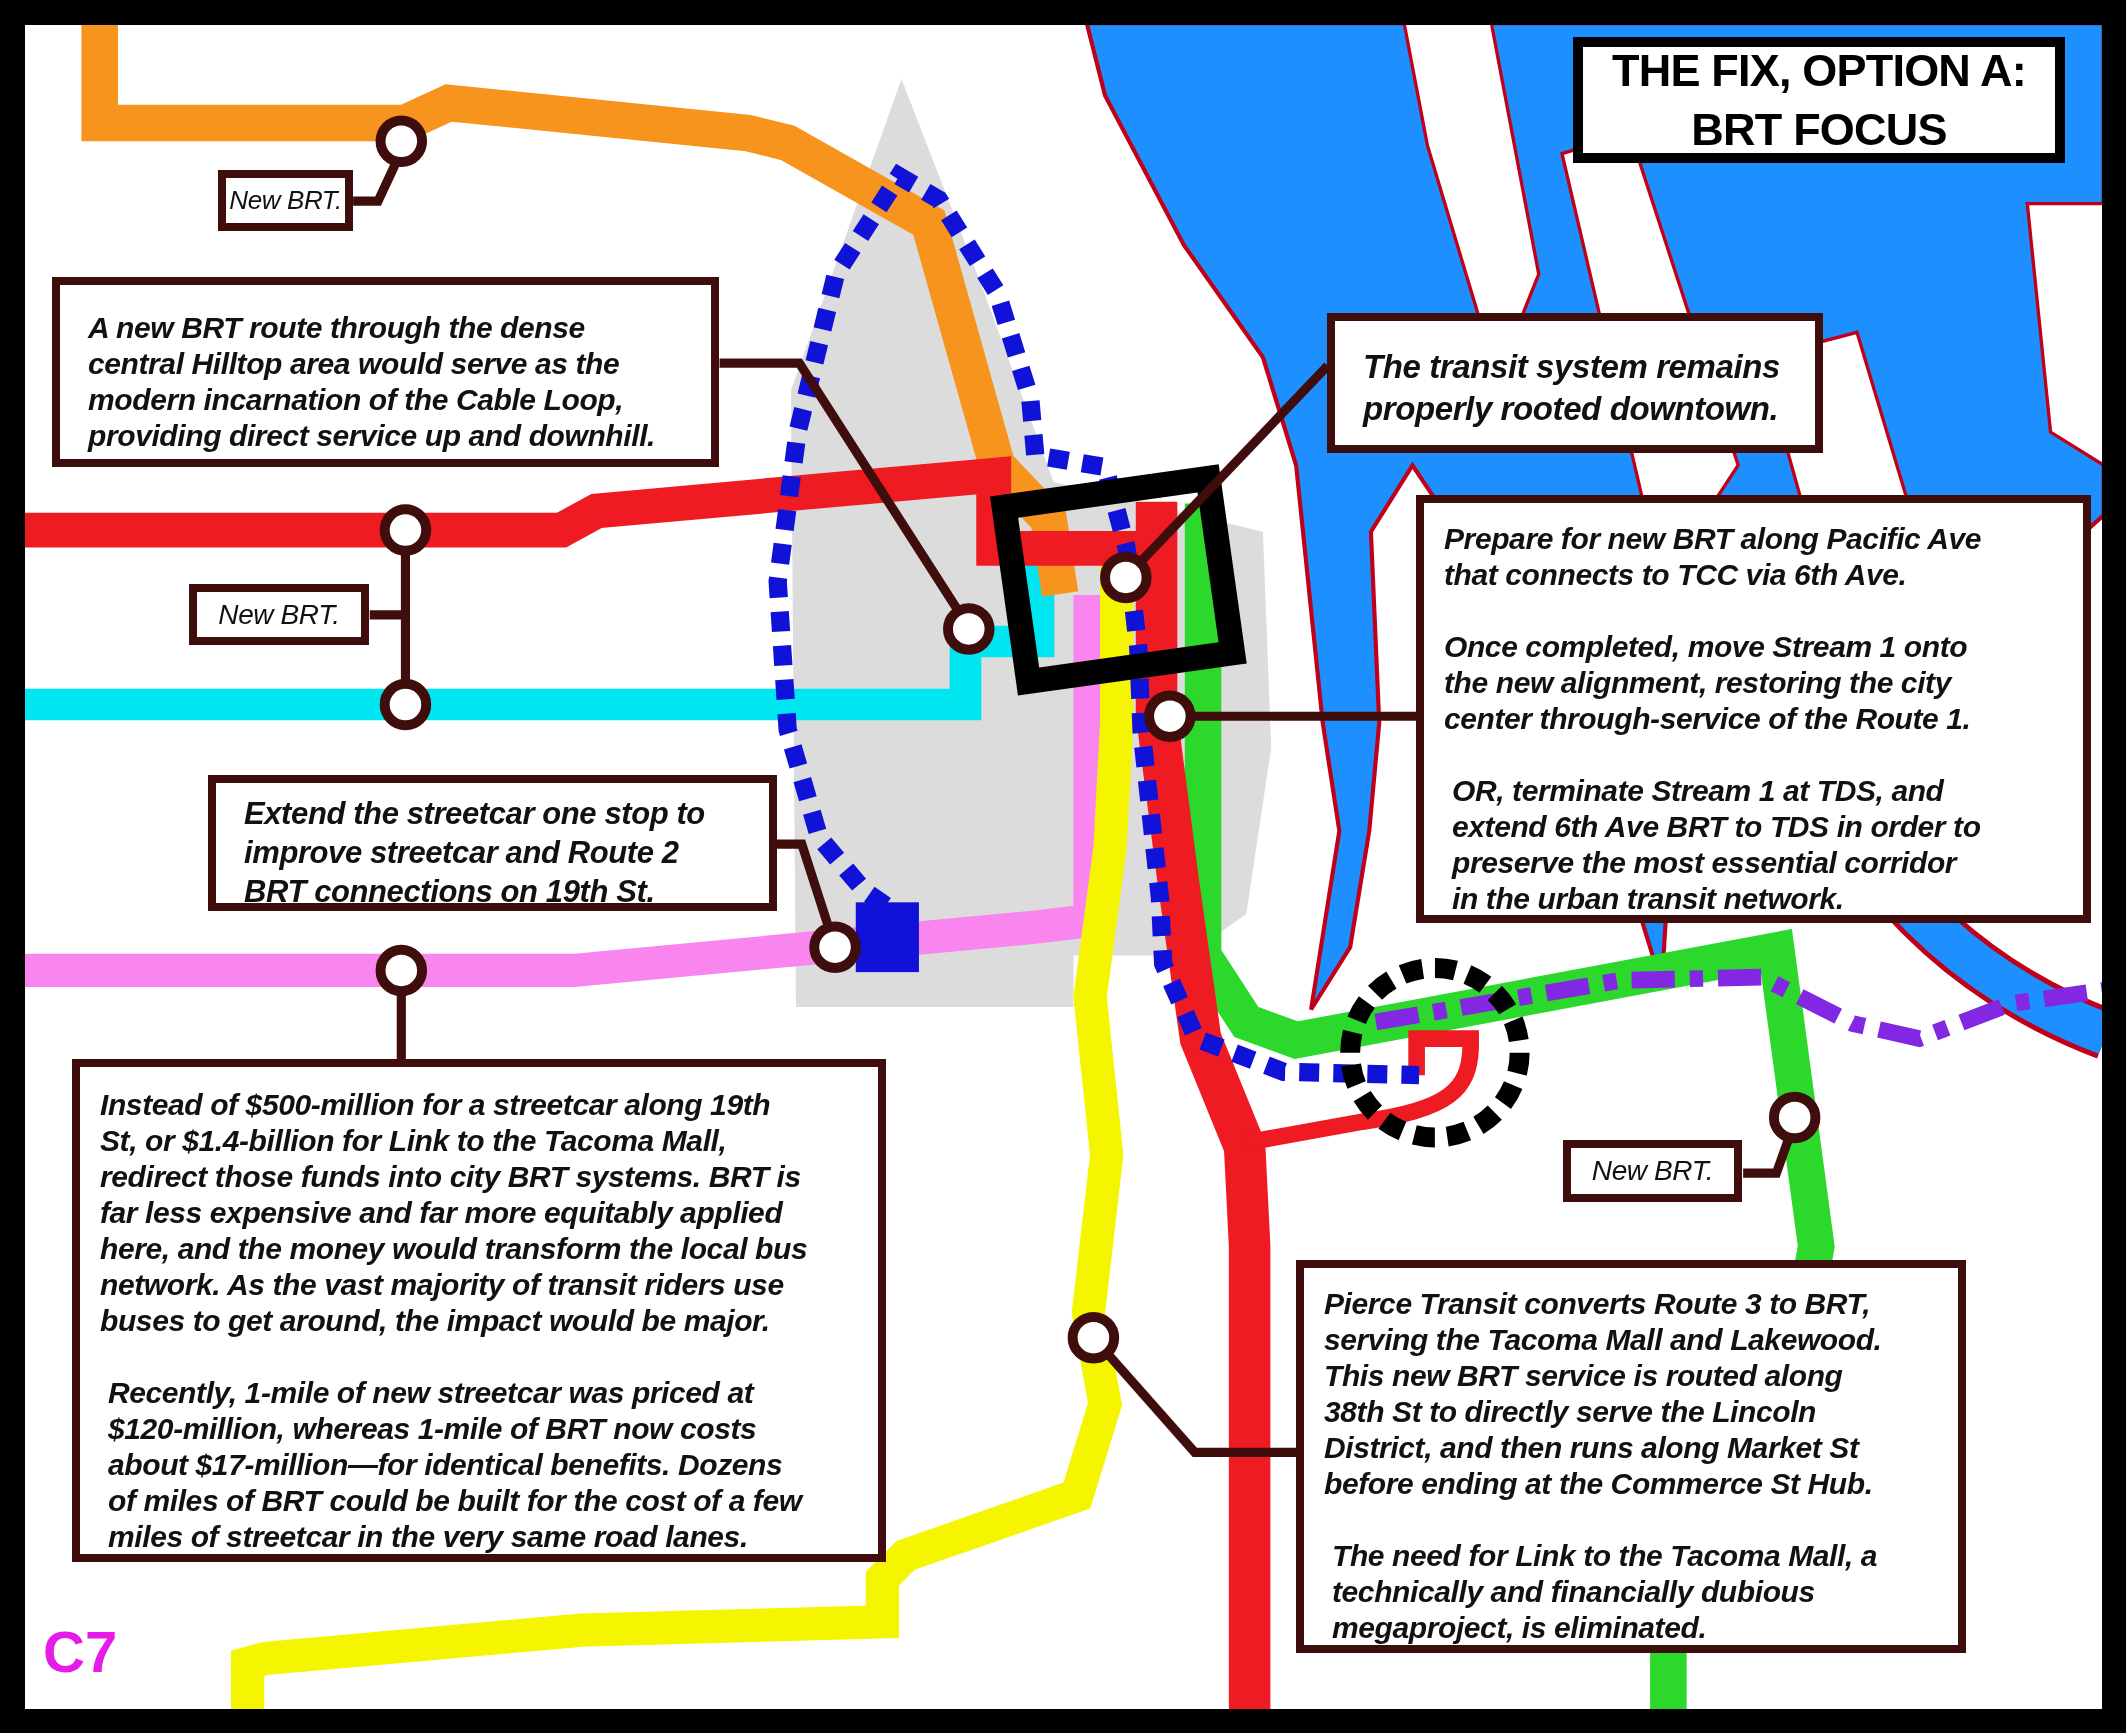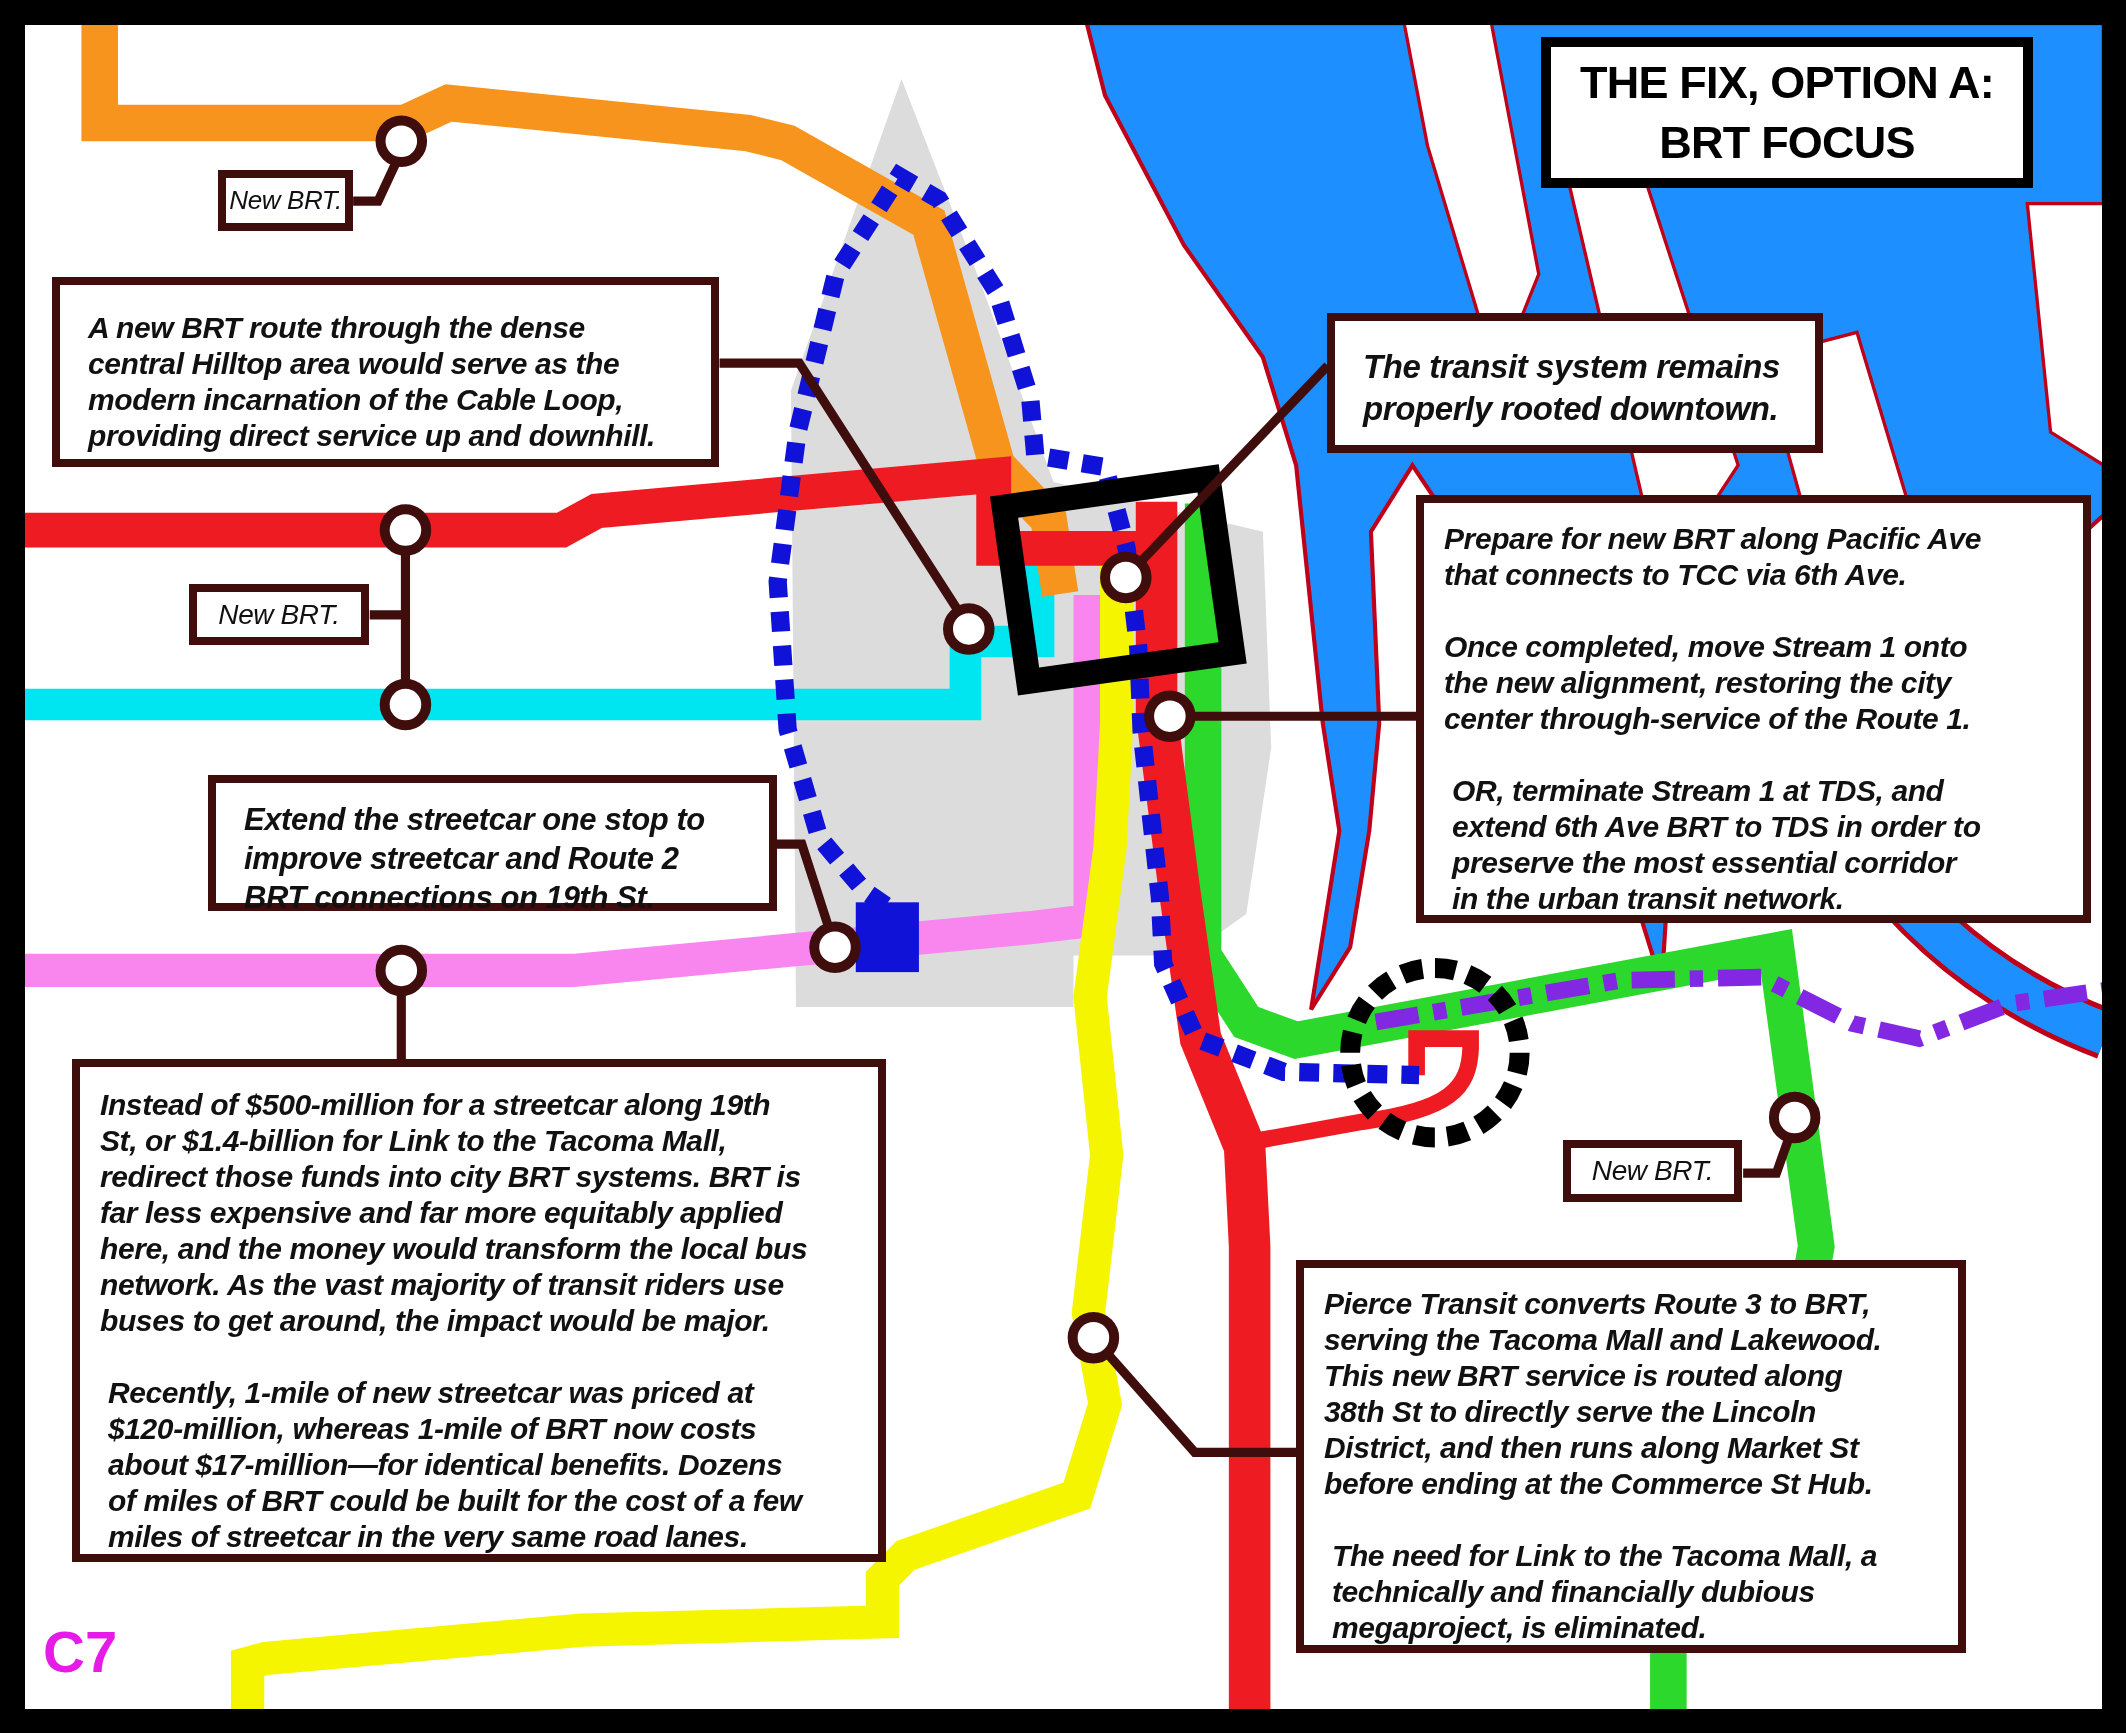--- a/index.html
+++ b/index.html
@@ -12,21 +12,21 @@
            padding:16.6px 20px;letter-spacing:-0.4px;}
   .callout p{margin:0 0 36px 0;white-space:pre-line;}
   .callout p:last-child{margin:8px;}
   .label-box{display:flex;align-items:center;justify-content:center;font-style:italic;font-weight:normal;
              color:#111;font-size:26px;letter-spacing:-0.4px;}
   .title-box{border:10px solid #000;display:flex;align-items:center;justify-content:center;text-align:center;
              font-weight:bold;color:#000;font-size:45px;line-height:1.32;letter-spacing:-0.8px;
              white-space:pre-line;z-index:30;}
   .page-label{position:absolute;font-weight:bold;font-size:58px;color:var(--page-label-color);z-index:45;}
   .t-transit{font-size:33px;line-height:1.3;}
-  .t-extend{font-size:31px;line-height:1.25;padding:10px 20px;}
+  .t-extend{font-size:31px;line-height:1.25;padding:4px 20px;}
 </style>
 </head>
 <body>
 
 <div class="stage">
 
 <svg width="2127" height="1734" viewBox="0 0 2560 2087">
 
   <polygon points="1085,95 1180,340 1268,580 1520,640 1530,900 1500,1100 1430,1150 1292,1150 1292,1212 958,1212 952,470" fill="var(--downtown-gray)"></polygon>
 
@@ -69,21 +69,21 @@
   <circle cx="488" cy="848" r="25" fill="#fff" stroke="var(--callout-border)" stroke-width="12"></circle>
   <circle cx="483" cy="1168" r="25" fill="#fff" stroke="var(--callout-border)" stroke-width="12"></circle>
   <circle cx="1005" cy="1140" r="25" fill="#fff" stroke="var(--callout-border)" stroke-width="12"></circle>
   <circle cx="1166" cy="757" r="25" fill="#fff" stroke="var(--callout-border)" stroke-width="12"></circle>
   <circle cx="1355" cy="695" r="25" fill="#fff" stroke="var(--callout-border)" stroke-width="12"></circle>
   <circle cx="1408" cy="862" r="25" fill="#fff" stroke="var(--callout-border)" stroke-width="12"></circle>
   <circle cx="1316" cy="1610" r="25" fill="#fff" stroke="var(--callout-border)" stroke-width="12"></circle>
   <circle cx="2160" cy="1345" r="25" fill="#fff" stroke="var(--callout-border)" stroke-width="12"></circle>
 </svg>
 
-<div class="box title-box" style="left:1541px;top:37px;width:492px;height:151px;">THE FIX, OPTION A:
+<div class="box title-box" style="left:1573px;top:37px;width:492px;height:126px;">THE FIX, OPTION A:
 BRT FOCUS</div>
 
 <div class="box label-box" style="left:218px;top:170px;width:135px;height:61px;">New BRT.</div>
 <div class="box label-box" style="left:189px;top:584px;width:180px;height:61px;font-size:28px;">New BRT.</div>
 <div class="box label-box" style="left:1563px;top:1140px;width:179px;height:62px;font-size:28px;">New BRT.</div>
 
 <div class="box callout" style="left:52px;top:277px;width:667px;height:190px;">
   <p>A new BRT route through the dense
 central Hilltop area would serve as the
 modern incarnation of the Cable Loop,

